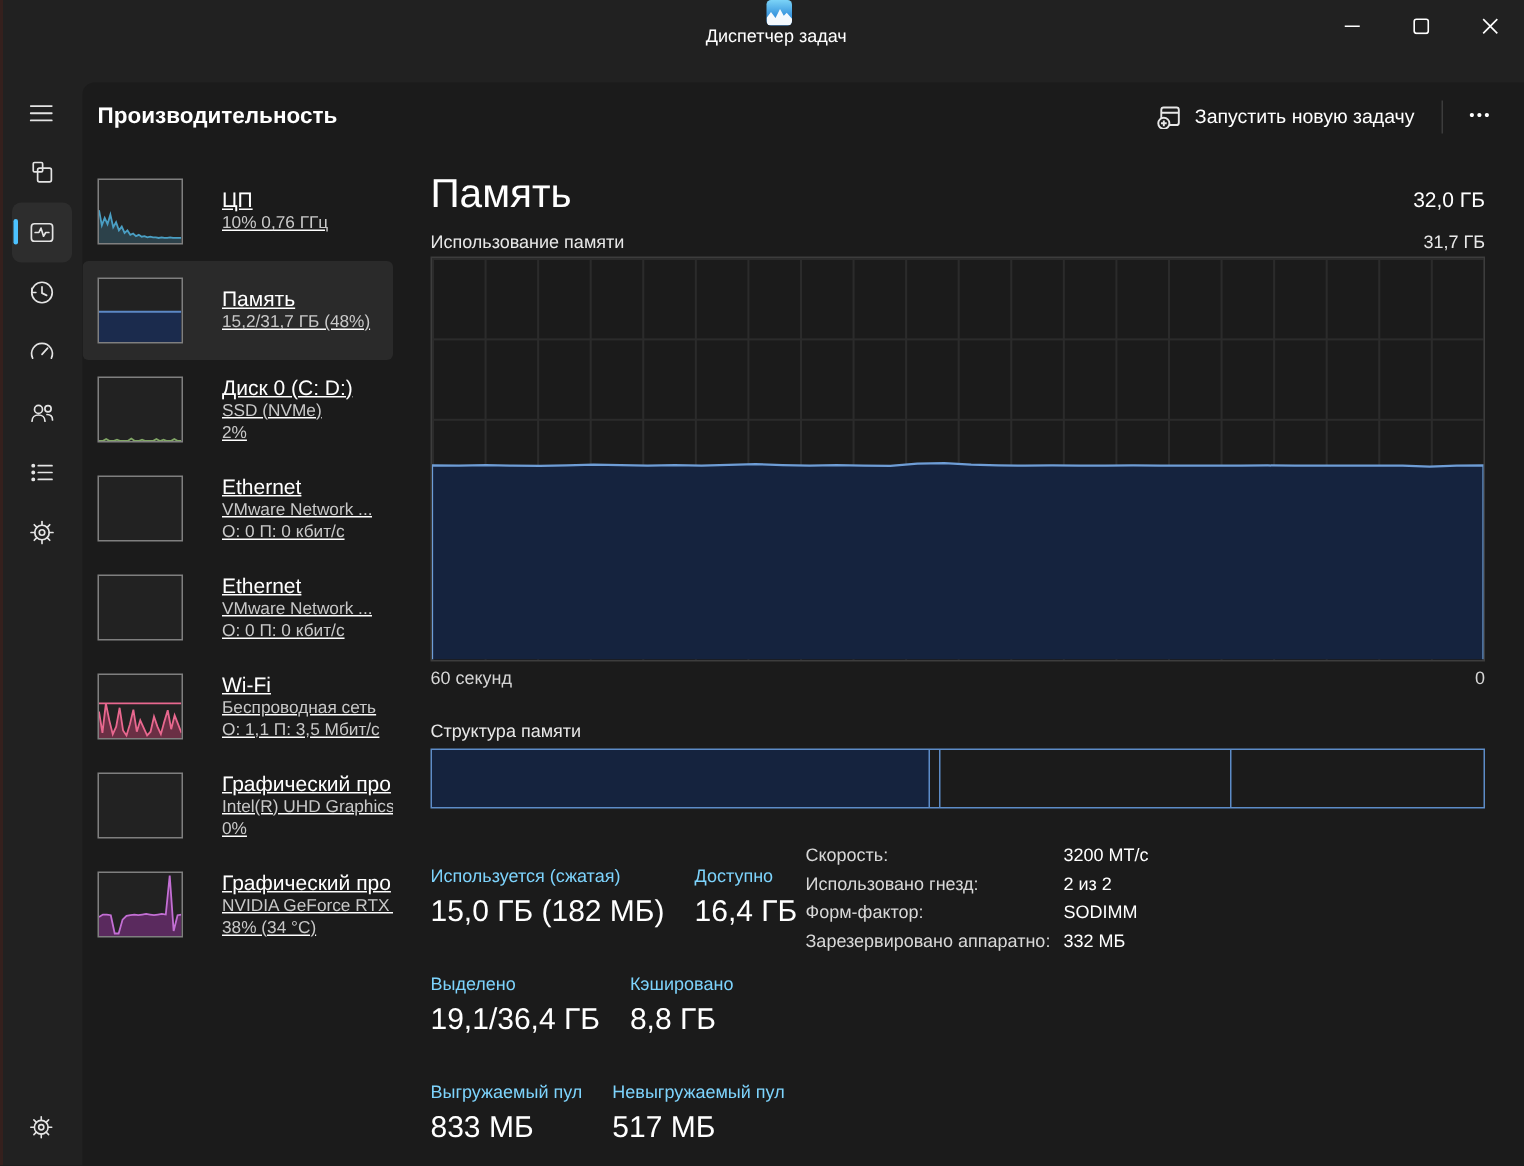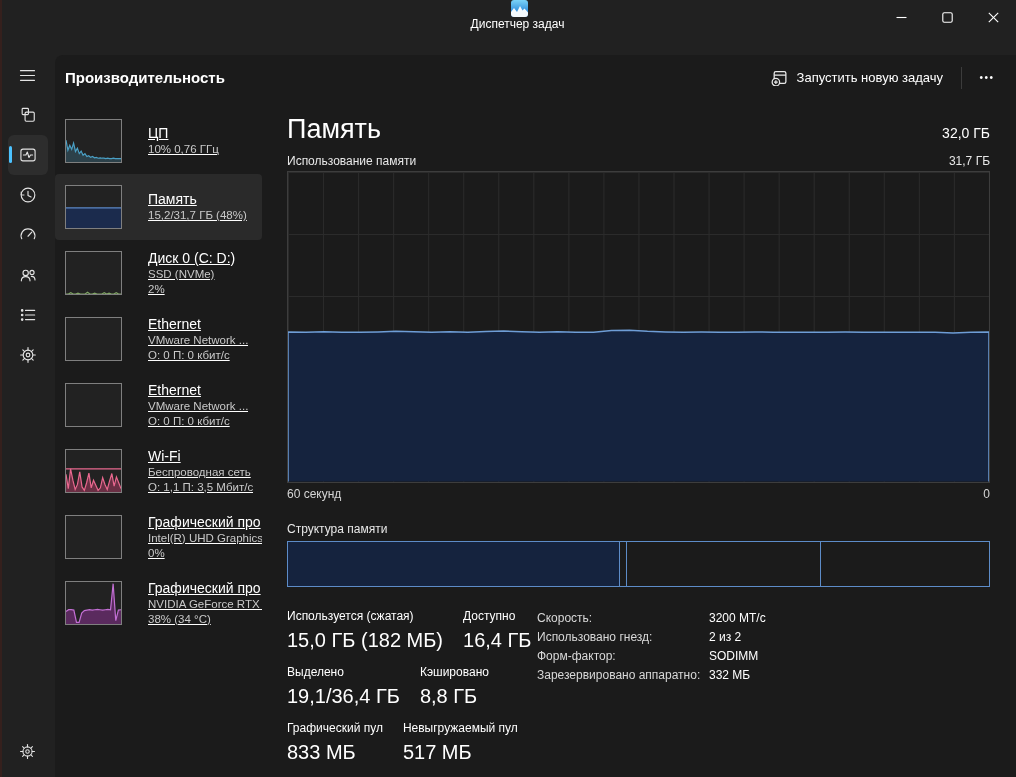--- a/index.html
+++ b/index.html
@@ -77,21 +77,21 @@
   .chart-foot .right { margin-left:auto; }
   .comp-label { font-size:12px; color:#e8e8e8; margin-top:21px; }
   .comp-bar { display:flex; height:48px; margin-top:5px; border:1px solid #5d8cc8; }
   .comp-seg { height:100%; border-right:1px solid #5d8cc8; }
   .comp-seg:last-child { border-right:none; }
   .comp-seg.filled { background:#15233e; }
 
   .stats-row { display:flex; margin-top:22px; }
   .stats-left { width:250px; flex:none; }
   .stat-pair { display:flex; gap:20px; margin-bottom:13px; }
-  .stat .lbl { font-size:12px; color:#ffffff; line-height:15px; }
+  .stat .lbl { font-size:12px; color:#7dd3fc; line-height:15px;margin-top:16px; }
   .stat .val { font-size:20px; margin-top:5px; white-space:nowrap; }
   .details-grid { font-size:12px; line-height:18px; }
   .d-row { display:flex; margin-bottom:1px; }
   .d-row .dl { width:172px; color:#d8d8d8; }
   .d-row .dv { color:#fff; }
 </style>
 </head>
 <body>
 
 <div class="window">
@@ -362,21 +362,21 @@
                     <div class="lbl">Выделено</div>
                     <div class="val">19,1/36,4 ГБ</div>
                   </div>
                 <div class="stat">
                     <div class="lbl">Кэшировано</div>
                     <div class="val">8,8 ГБ</div>
                   </div>
               </div>
               <div class="stat-pair">
                 <div class="stat">
-                    <div class="lbl">Графический пул</div>
+                    <div class="lbl">Выгружаемый пул</div>
                     <div class="val">833 МБ</div>
                   </div>
                 <div class="stat">
                     <div class="lbl">Невыгружаемый пул</div>
                     <div class="val">517 МБ</div>
                   </div>
               </div>
             </div>
             <div class="details-grid">
               <div class="d-row">

